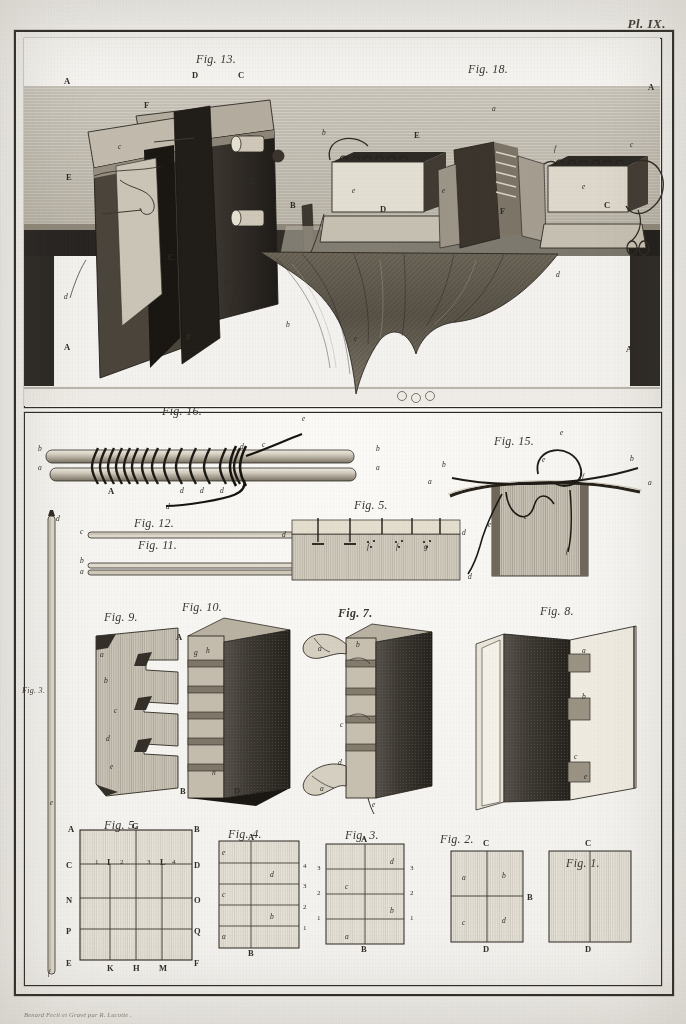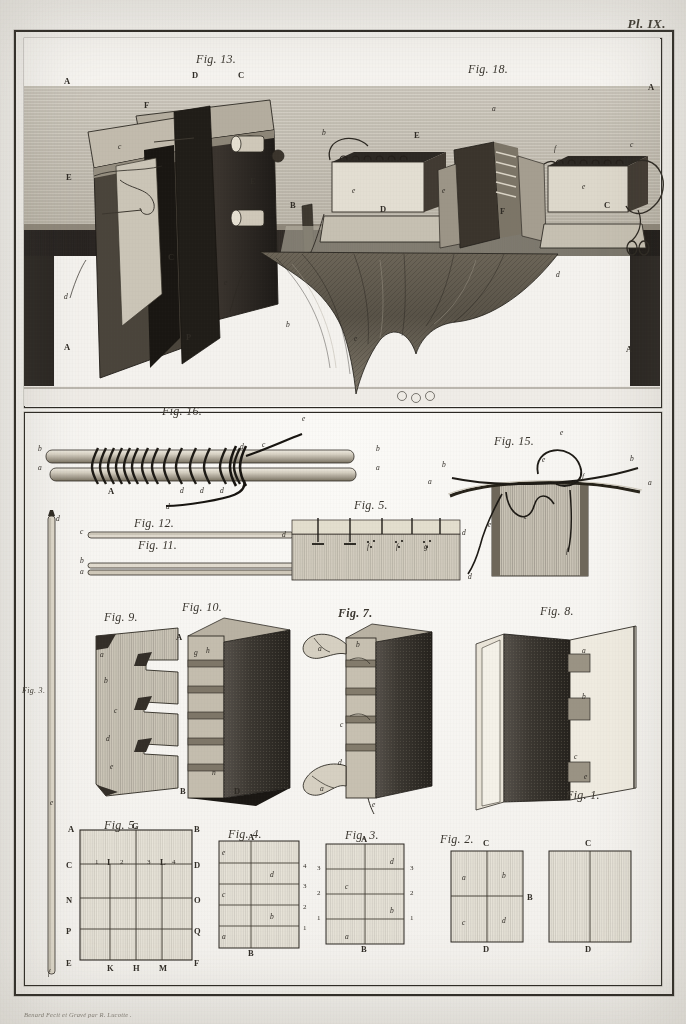--- a/index.html
+++ b/index.html
@@ -676,21 +676,21 @@
   <div class="low" style="left:462px;top:873px;">a</div>
   <div class="low" style="left:502px;top:871px;">b</div>
   <div class="low" style="left:462px;top:918px;">c</div>
   <div class="low" style="left:502px;top:916px;">d</div>
 
   <svg width="84" height="94" style="position:absolute;left:548px;top:850px;">
     <rect x="1" y="1" width="82" height="91" fill="#e7e3d8" stroke="#2d2923" stroke-width="1"></rect>
     <rect x="1" y="1" width="82" height="91" fill="url(#vlinesDense)" opacity=".15"></rect>
     <line x1="42" y1="1" x2="42" y2="92" stroke="#3b362e" stroke-width=".9"></line>
   </svg>
-  <div class="fig-label" style="left:566px;top:788px;">Fig. 1.</div>
+  <div class="fig-label" style="left:566px;top:856px;">Fig. 1.</div>
   <div class="cap" style="left:585px;top:838px;">C</div>
   <div class="cap" style="left:585px;top:944px;">D</div>
 
   <div class="signature">Benard Fecit et Gravé par R. Lucotte .</div>
 
   <div id="grain"></div>
   <div id="vignette"></div>
 </div>
 
 </body></html>

